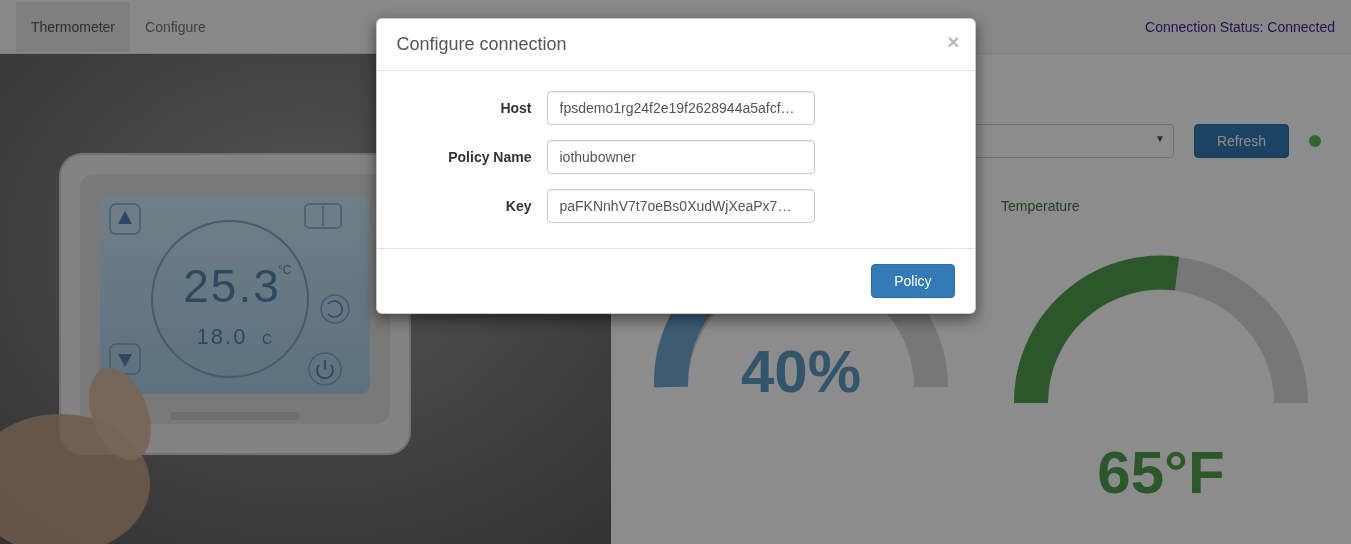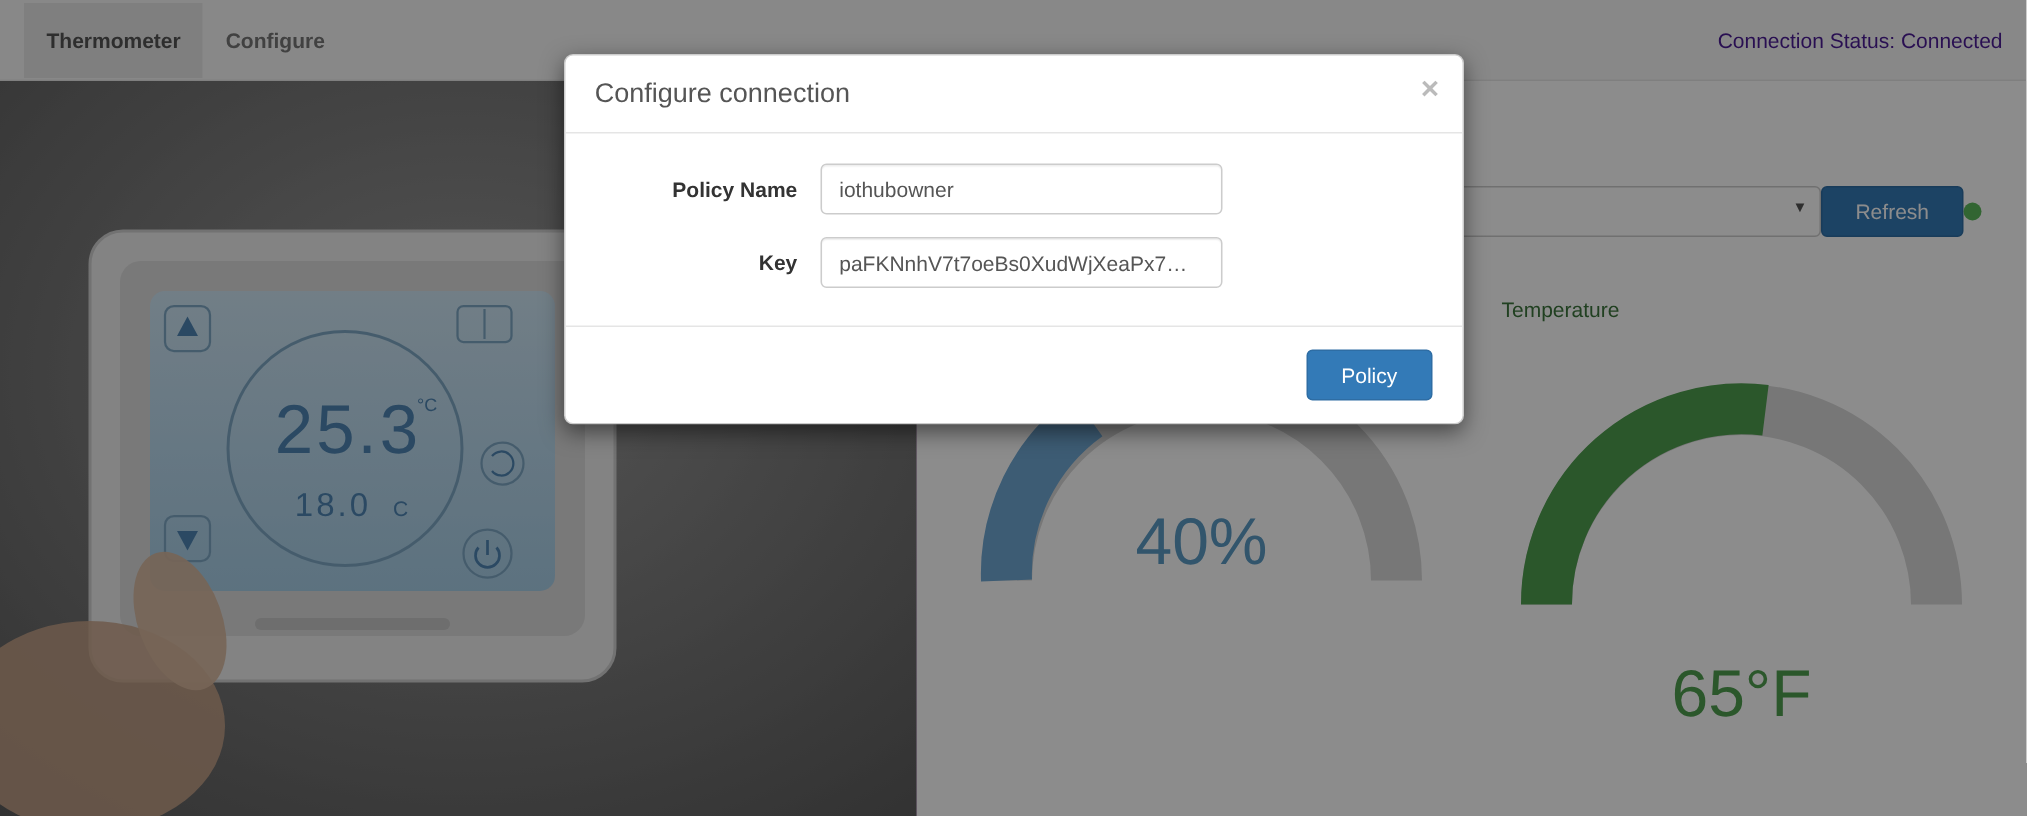--- a/index.html
+++ b/index.html
@@ -1,52 +1,52 @@
 <!DOCTYPE html>
 <html><head>
 <meta charset="utf-8">
 <style>
   html,body{margin:0;padding:0;font-family:"Helvetica Neue",Helvetica,Arial,sans-serif;font-size:14px;color:#333;background:#fff;}
   *{box-sizing:border-box;}
   .page{width:1351px;height:544px;position:relative;overflow:hidden;}
 
   
   .navbar{height:54px;background:#f8f8f8;border-bottom:1px solid #e7e7e7;display:flex;align-items:center;padding:0 16px;}
-  .nav-item{padding:17px 15px;color:#777;cursor:pointer;font-weight:bold;}
+  .nav-item{padding:17px 15px;color:#777;cursor:pointer;}
   .nav-item.active{background:#e7e7e7;color:#555;}
   .status{margin-left:auto;color:#4c1d95;font-size:14px;padding:17px 0;}
 
   
   .body-area{display:flex;height:calc(544px - 54px);}
   .left-pane{width:618px;height:100%;background:#f0abfc;position:relative;overflow:hidden;}
   .left-pane svg{display:block;}
   .right-pane{flex:1;padding:20px 30px;position:relative;}
 
   
-  .controls-row{display:flex;align-items:center;margin-top:50px;margin-bottom:40px;justify-content:flex-end;}
+  .controls-row{display:flex;align-items:center;gap:20px;margin-top:50px;margin-bottom:40px;justify-content:flex-end;}
   .select{height:34px;border:1px solid #ccc;border-radius:4px;background:#fff;min-width:300px;flex:1;position:relative;}
   .select::after{content:"▼";position:absolute;right:8px;top:8px;font-size:10px;color:#555;}
   .btn{display:inline-block;padding:8px 22px;border-radius:4px;border:1px solid transparent;cursor:pointer;font-size:14px;}
   .btn-primary{background:#337ab7;color:#fff;border-color:#2e6da4;}
   .dot{width:12px;height:12px;border-radius:50%;background:#5cb85c;}
 
   
   .gauges-row{display:flex;gap:40px;justify-content:space-around;}
   .gauge-block{text-align:center;}
   .gauge-title{color:#3c763d;font-size:14px;margin-bottom:19px;text-align:left;}
   .gauge-svg{display:block;}
-  .gauge-value{font-size:44px;font-weight:400;margin-top:-70px;}
+  .gauge-value{font-size:60px;font-weight:700;margin-top:-70px;}
   .gauge-value.blue{color:#5b9bc5;}
   .gauge-value.green{color:#4f9e4f;margin-top:15px;}
 
   
   .overlay{position:absolute;inset:0;background:rgba(0,0,0,0.45);}
 
   
-  .modal{position:absolute;left:50%;top:36px;transform:translateX(-50%);width:600px;background:#fff;border-radius:6px;box-shadow:0 5px 15px rgba(0,0,0,.5);border:1px solid rgba(0,0,0,.2);}
+  .modal{position:absolute;left:50%;top:18px;transform:translateX(-50%);width:600px;background:#fff;border-radius:6px;box-shadow:0 5px 15px rgba(0,0,0,.5);border:1px solid rgba(0,0,0,.2);}
   .modal-header{padding:15px 20px;border-bottom:1px solid #e5e5e5;position:relative;}
   .modal-title{font-size:18px;color:#555;font-weight:400;}
   .modal-close{position:absolute;right:15px;top:12px;font-size:21px;color:#bbb;cursor:pointer;font-weight:700;line-height:1;}
   .modal-body{padding:20px 30px 10px;}
   .form-row{display:flex;align-items:center;margin-bottom:15px;}
   .form-label{width:140px;text-align:right;font-weight:700;padding-right:15px;color:#333;}
   .form-input{flex:1;max-width:268px;height:34px;border:1px solid #ccc;border-radius:4px;padding:6px 12px;font-size:14px;color:#555;box-shadow:inset 0 1px 1px rgba(0,0,0,.075);text-overflow:ellipsis;}
   .modal-footer{padding:15px 20px;border-top:1px solid #e5e5e5;text-align:right;}
 </style>
 </head>
@@ -145,20 +145,24 @@
 
   <div class="overlay"></div>
 
   <div class="modal">
     <div class="modal-header">
       <span class="modal-title">Configure connection</span>
       <span class="modal-close">×</span>
     </div>
     <div class="modal-body">
       <div class="form-row">
+        <div class="form-label">Host</div>
+        <input class="form-input" value="fpsdemo1rg24f2e19f2628944a5afcf84c" style="">
+      </div>
+      <div class="form-row">
         <div class="form-label">Policy Name</div>
         <input class="form-input" value="iothubowner" style="">
       </div>
       <div class="form-row">
         <div class="form-label">Key</div>
         <input class="form-input" value="paFKNnhV7t7oeBs0XudWjXeaPx7OLI0" style="">
       </div>
     </div>
     <div class="modal-footer">
       <button class="btn btn-primary">Policy</button>

